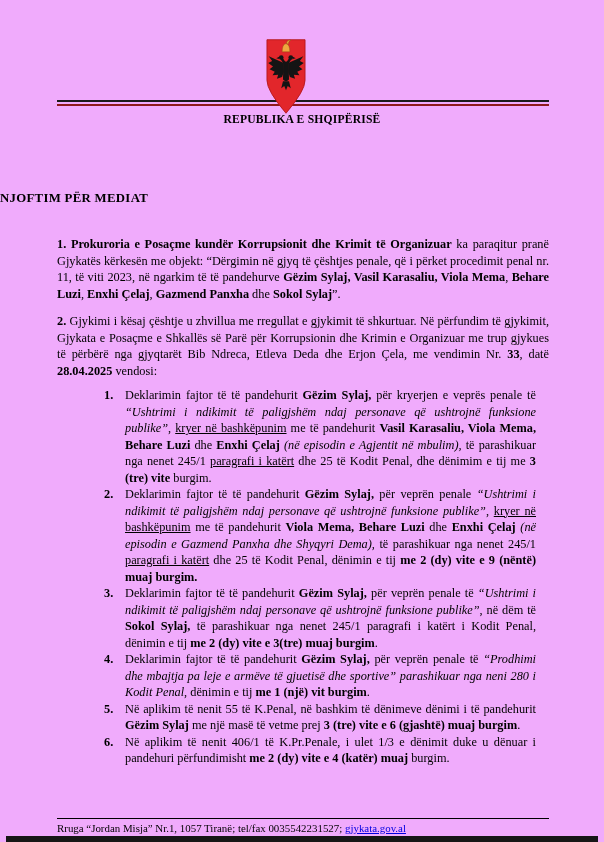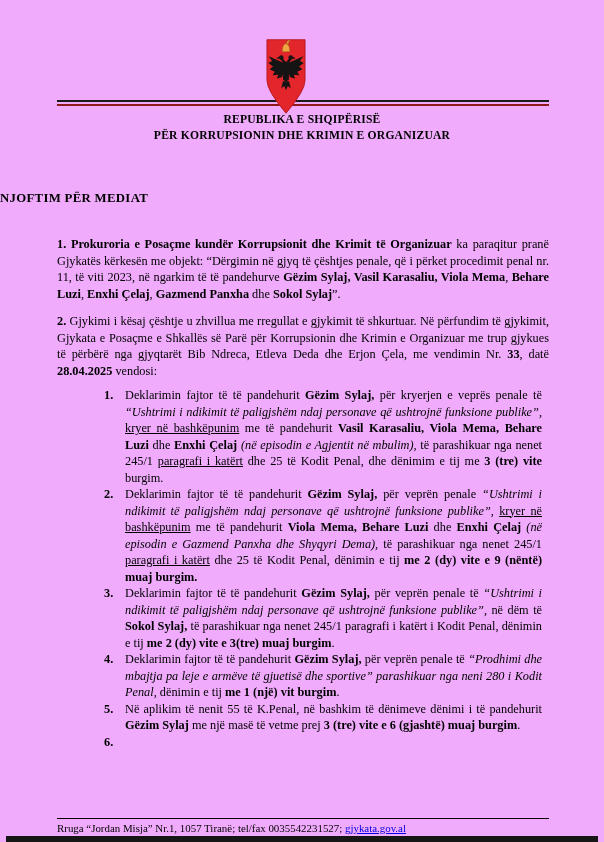--- a/index.html
+++ b/index.html
@@ -30,21 +30,21 @@
     text-align:left; font-weight:700; font-size:12.8px; letter-spacing:0.3px;
   }
   .content {
     position:absolute; top:236px; left:57px; width:492px;
     font-size:12.3px; line-height:16.5px; text-align:justify;
   }
   .content .para-1 { margin-bottom:11px; }
   .content .para-2 { margin-bottom:8px; }
   .li { display:flex; }
   .li .num { flex:0 0 68px; padding-left:47px; font-weight:700; }
-  .li .txt { flex:1; text-align:justify; margin-right:7px; }
+  .li .txt { flex:1; text-align:justify; margin-right:13px; }
   .footer {
     position:absolute; left:57px; right:55px; top:818px;
     border-top:1.3px solid #000;
     text-align:left; font-size:10.9px; line-height:14px; padding-top:2px;
   }
   .footer .link { color:#0000e0; text-decoration:underline; cursor:pointer; }
   .bottom-bar { position:absolute; left:6px; right:6px; bottom:0; height:6px; background:#161616; }
   .seg-b { font-weight:700; }
   .seg-i { font-style:italic; }
   .seg-u { text-decoration:underline; }
@@ -73,21 +73,20 @@
         <polygon points="45,58 10,42 18,53 9,58 20,66 12,72 24,78 19,86 32,85 29,94 41,90 45,78"></polygon>
         <polygon points="43,100 57,100 61,116 54,111 50,121 46,111 39,116"></polygon>
       </g>
     </svg>
   </div>
 
   <div class="double-rule"></div>
 
   <div class="org-block">
     <div>REPUBLIKA E SHQIPËRISË</div>
-    <div>PËR KORRUPSIONIN DHE KRIMIN E ORGANIZUAR</div>
   </div>
 
   <div class="doc-title">NJOFTIM PËR MEDIAT</div>
 
   <div class="content">
     <p class="para-1"><span class="seg-b">1. Prokuroria e Posaçme kundër Korrupsionit dhe Krimit të Organizuar</span><span> ka paraqitur pranë Gjykatës kërkesën me objekt: “Dërgimin në gjyq të çështjes penale, që i përket procedimit penal nr. 11, të viti 2023, në ngarkim të të pandehurve </span><span class="seg-b">Gëzim Sylaj, Vasil Karasaliu, Viola Mema</span><span>, </span><span class="seg-b">Behare Luzi</span><span>, </span><span class="seg-b">Enxhi Çelaj</span><span>, </span><span class="seg-b">Gazmend Panxha</span><span> dhe </span><span class="seg-b">Sokol Sylaj</span><span>”.</span></p>
     <p class="para-2"><span class="seg-b">2.</span><span> Gjykimi i kësaj çështje u zhvillua me rregullat e gjykimit të shkurtuar. Në përfundim të gjykimit, Gjykata e Posaçme e Shkallës së Parë për Korrupsionin dhe Krimin e Organizuar me trup gjykues të përbërë nga gjyqtarët Bib Ndreca, Etleva Deda dhe Erjon Çela, me vendimin Nr. </span><span class="seg-b">33</span><span>, datë </span><span class="seg-b">28.04.2025</span><span> vendosi:</span></p>
     <div class="list">
         <div class="li">
           <span class="num">1.</span>
@@ -104,20 +103,21 @@
         <div class="li">
           <span class="num">4.</span>
           <div class="txt"><span>Deklarimin fajtor të të pandehurit </span><span class="seg-b">Gëzim Sylaj,</span><span> për veprën penale të </span><span class="seg-i">“Prodhimi dhe mbajtja pa leje e armëve të gjuetisë dhe sportive” parashikuar nga neni 280 i Kodit Penal</span><span>, dënimin e tij </span><span class="seg-b">me 1 (një) vit burgim</span><span>.</span></div>
         </div>
         <div class="li">
           <span class="num">5.</span>
           <div class="txt"><span>Në aplikim të nenit 55 të K.Penal, në bashkim të dënimeve dënimi i të pandehurit </span><span class="seg-b">Gëzim Sylaj</span><span> me një masë të vetme prej </span><span class="seg-b">3 (tre) vite e 6 (gjashtë) muaj burgim</span><span>.</span></div>
         </div>
         <div class="li">
           <span class="num">6.</span>
+          <div class="txt"><span>Në aplikim të nenit 406/1 të K.Pr.Penale, i ulet 1/3 e dënimit duke u dënuar i pandehuri përfundimisht </span><span class="seg-b">me 2 (dy) vite e 4 (katër) muaj</span><span> burgim.</span></div>
         </div>
       </div>
   </div>
 
   <div class="footer">
     <span><span>Rruga “Jordan Misja” Nr.1, 1057 Tiranë; tel/fax 0035542231527; </span><a class="link">gjykata.gov.al</a></span>
   </div>
 
   <div class="bottom-bar"></div>
 

